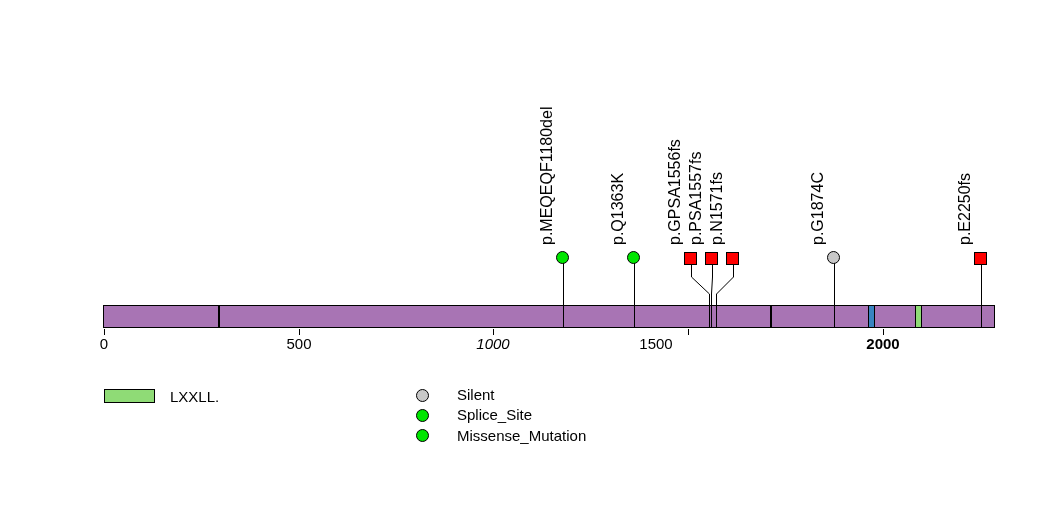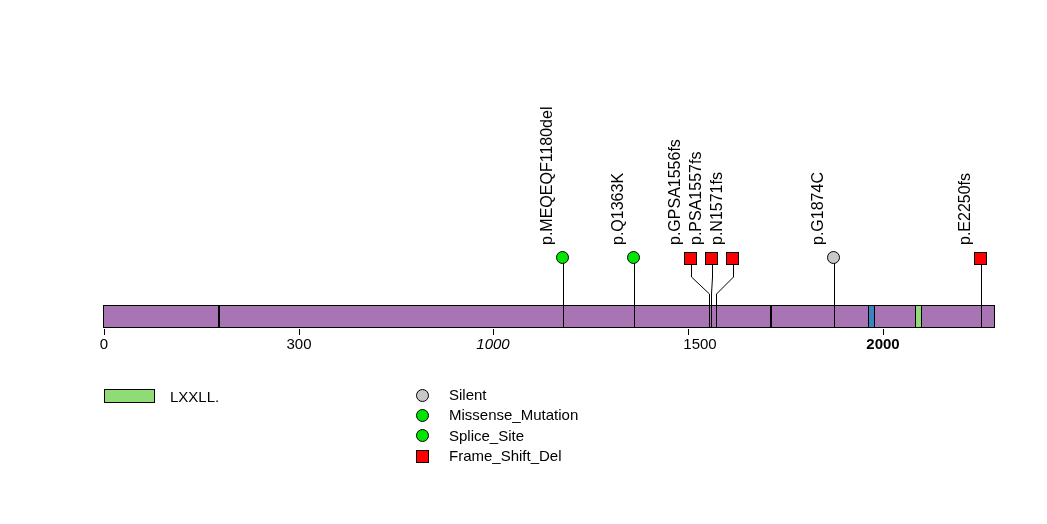--- a/index.html
+++ b/index.html
@@ -31,21 +31,21 @@
   }
   
   .tick{top:329px;width:1.2px;height:6px;background:#000;}
   .tick-label{top:336px;width:80px;text-align:center;font-size:15px;line-height:16px;}
   
   .domain-swatch{left:104px;top:389px;width:51px;height:14px;border:1px solid #000;box-sizing:border-box;}
   .domain-label{left:170px;top:389px;font-size:15px;line-height:16px;}
   #mut-legend{left:415px;top:385px;display:flex;flex-direction:column;}
   .legend-row{height:20.3px;display:flex;align-items:center;}
   .legend-row .marker{margin-left:1px;flex:0 0 auto;}
-  .legend-row .legend-text{margin-left:20px;font-size:15px;line-height:16px;white-space:nowrap;}
+  .legend-row .legend-text{margin-left:28px;font-size:15px;line-height:16px;white-space:nowrap;}
 </style>
 </head>
 <body>
 
 <div id="canvas">
 
   <div class="abs protein-bar" style="background-color: rgb(168, 116, 180);"></div>
   <div class="abs bar-sep" style="left:218px;"></div>
   <div class="abs bar-sep" style="left:770px;"></div>
   <div class="abs motif" style="left: 868px; background-color: rgb(56, 132, 192);"></div>
@@ -77,40 +77,36 @@
   <div class="abs mut-label" style="left:826px;top:229px;">p.G1874C</div>
   <div class="abs mut-label" style="left:973px;top:229px;">p.E2250fs</div>
 
   <div class="abs tick" style="left:104px;"></div>
   <div class="abs tick" style="left:299px;"></div>
   <div class="abs tick" style="left:493px;"></div>
   <div class="abs tick" style="left:688px;"></div>
   <div class="abs tick" style="left:883px;"></div>
 
   <div class="abs tick-label" style="left:64px;">0</div>
-  <div class="abs tick-label" style="left:259px;">300</div>
+  <div class="abs tick-label" style="left:259px;">500</div>
   <div class="abs tick-label" style="left:453px;font-style:italic;">1000</div>
-  <div class="abs tick-label" style="left:660px;">1500</div>
+  <div class="abs tick-label" style="left:616px;">1500</div>
   <div class="abs tick-label" style="left:843px;font-weight:bold;">2000</div>
 
   <div class="abs domain-swatch" style="background-color: rgb(143, 219, 118);"></div>
   <div class="abs domain-label">LXXLL.</div>
 
   <div id="mut-legend" class="abs">
     <div class="legend-row">
       <div class="marker circle" style="background-color: rgb(200, 200, 200);"></div>
       <div class="legend-text">Silent</div>
     </div>
     <div class="legend-row">
       <div class="marker circle" style="background-color: rgb(0, 230, 0);"></div>
-      <div class="legend-text">Missense_Mutation</div>
+      <div class="legend-text">Splice_Site</div>
     </div>
     <div class="legend-row">
       <div class="marker circle" style="background-color: rgb(0, 230, 0);"></div>
-      <div class="legend-text">Splice_Site</div>
-    </div>
-    <div class="legend-row">
-      <div class="marker" style="background-color: rgb(255, 0, 0);"></div>
-      <div class="legend-text">Frame_Shift_Del</div>
+      <div class="legend-text">Missense_Mutation</div>
     </div>
   </div>
 
 </div>
 
 </body></html>

